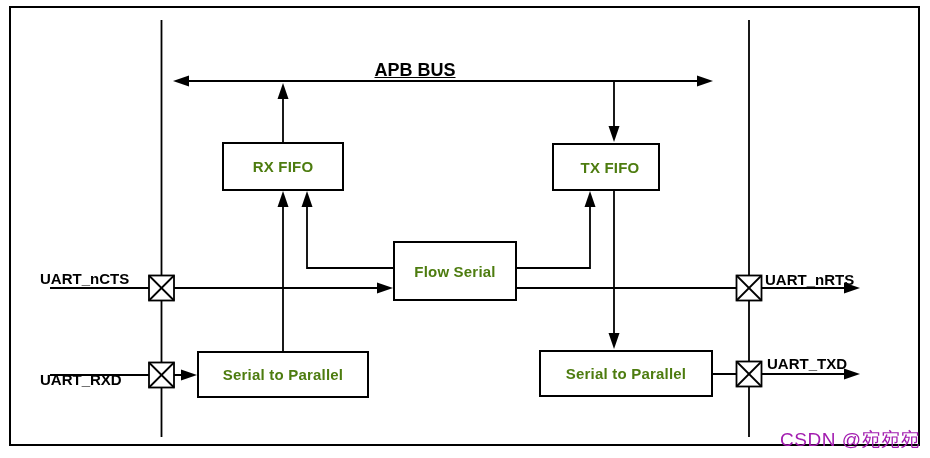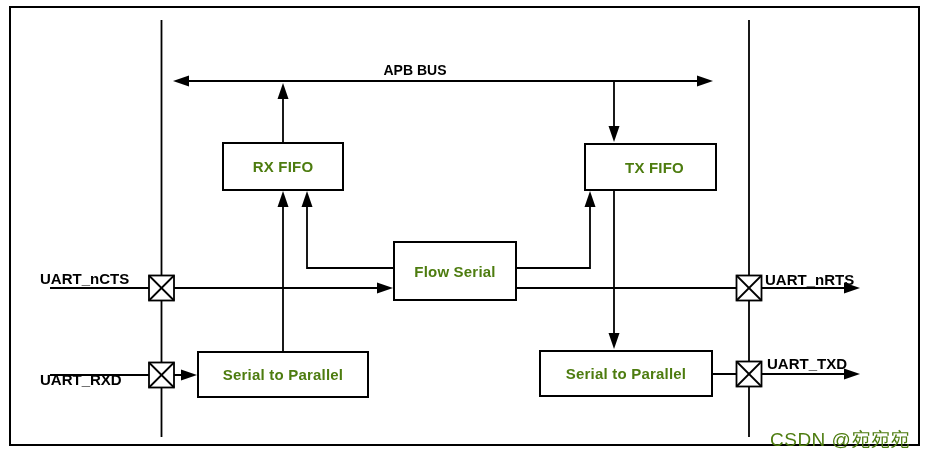--- a/index.html
+++ b/index.html
@@ -41,33 +41,34 @@
     line-height: 15px;
     white-space: nowrap;
   }
   .bus-label {
     position: absolute;
     left: 340px;
     top: 63px;
     width: 150px;
     text-align: center;
     font-weight: bold;
-    font-size: 14px;
+    font-size: 18px;
     color: #000000;
     line-height: 15px;
+    text-decoration: underline;
   }
   .watermark {
     position: absolute;
     left: 770px;
     top: 429px;
     width: 150px;
-    text-align: left;
+    text-align: right;
     font-size: 19px;
     line-height: 22px;
-    color: #4d7c0f;
+    color: #a21caf;
     letter-spacing: 0.5px;
     white-space: nowrap;
   }
 </style>
 </head>
 <body>
 
 <div class="canvas">
 
   <svg width="930" height="458" viewBox="0 0 930 458">
@@ -139,21 +140,21 @@
       </g>
     </g>
   </svg>
 
   <div class="bus-label">APB BUS</div>
 
   <div class="block" style="left:222px; top:142px; width:122px; height:49px;">
     <span>RX FIFO</span>
   </div>
 
-  <div class="block" style="left:584px; top:143px; width:133px; height:48px;padding-left:8px;">
+  <div class="block" style="left:552px; top:143px; width:108px; height:48px;padding-left:8px;">
     <span>TX FIFO</span>
   </div>
 
   <div class="block" style="left:393px; top:241px; width:124px; height:60px;">
     <span>Flow Serial</span>
   </div>
 
   <div class="block" style="left:197px; top:351px; width:172px; height:47px;">
     <span>Serial to Parallel</span>
   </div>

